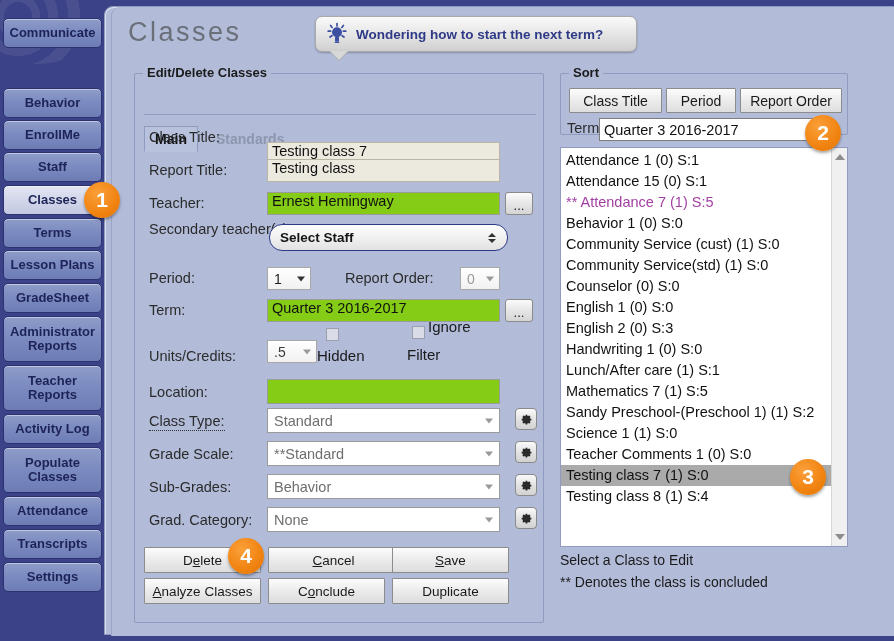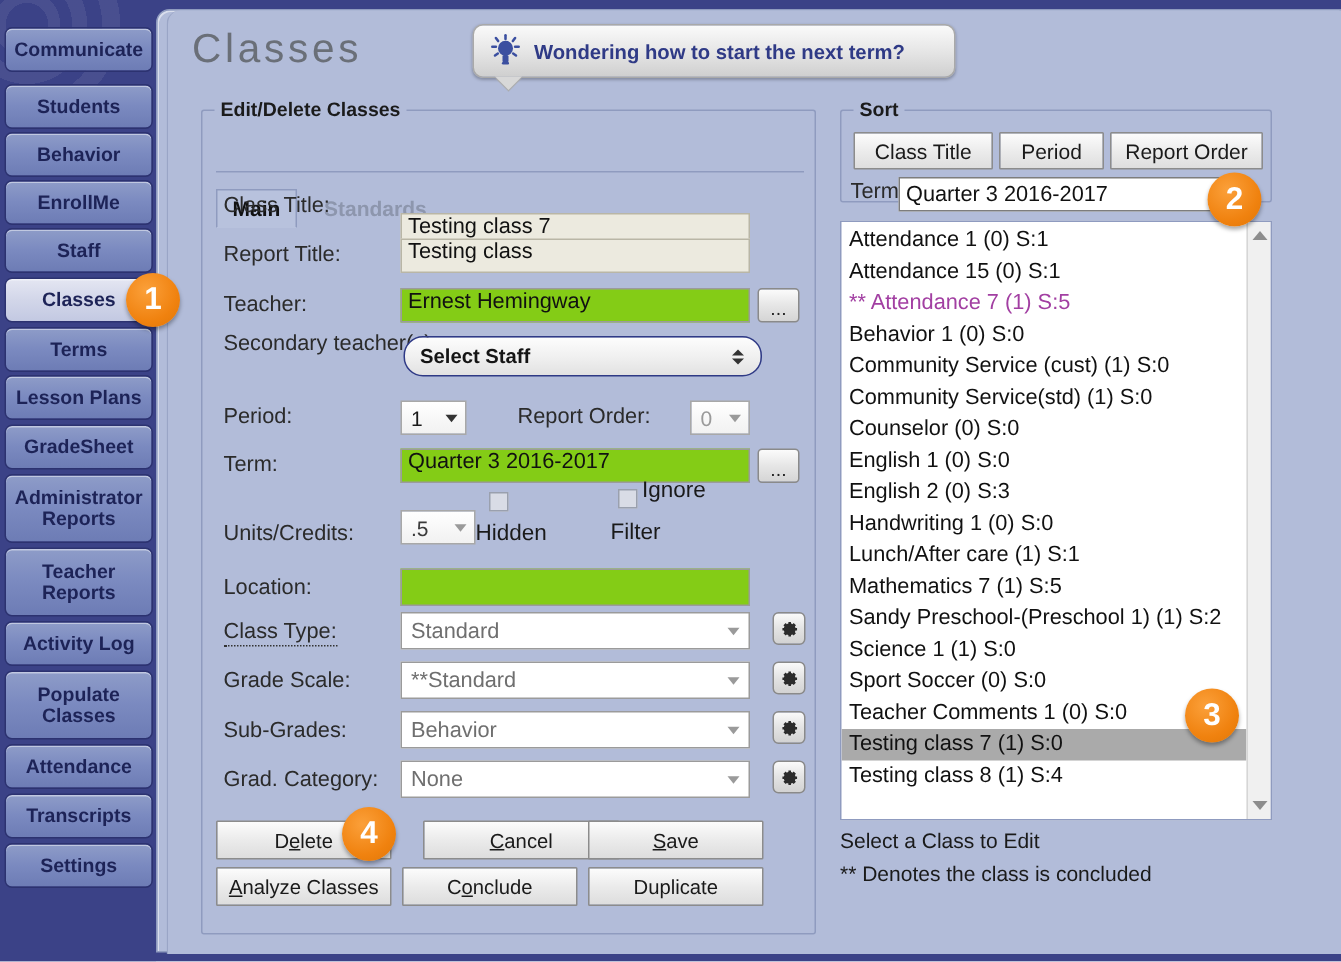--- a/index.html
+++ b/index.html
@@ -371,23 +371,20 @@
 </style>
 </head>
 <body>
 
 <div id="app">
 
   <div id="rail">
     <div id="rail-logo"></div>
     <div class="navbtn" style="top:18px;height:30px;">
       <span>Communicate</span>
-    </div>
-    <div class="navbtn" style="top:56px;height:30px;">
-      <span>Students</span>
     </div>
     <div class="navbtn" style="top:88px;height:30px;">
       <span>Behavior</span>
     </div>
     <div class="navbtn" style="top:120px;height:30px;">
       <span>EnrollMe</span>
     </div>
     <div class="navbtn" style="top:152px;height:30px;">
       <span>Staff</span>
     </div>
@@ -556,21 +553,21 @@
       <div class="gearbtn" style="left:380px; top:433px;">
         <svg width="13" height="13" viewBox="0 0 16 16">
           <path fill="#2b2b2b" d="M8 5.2A2.8 2.8 0 1 0 8 10.8 2.8 2.8 0 0 0 8 5.2zm0 4.2a1.4 1.4 0 1 1 0-2.8 1.4 1.4 0 0 1 0 2.8z"></path>
           <path fill="#2b2b2b" d="M14 7h-1.3a4.8 4.8 0 0 0-.5-1.3l.9-.9-1.9-1.9-.9.9A4.8 4.8 0 0 0 9 3.3V2H6.9v1.3a4.8 4.8 0 0 0-1.3.5l-.9-.9L2.8 4.8l.9.9A4.8 4.8 0 0 0 3.2 7H2v2.1h1.2c.1.5.3.9.5 1.3l-.9.9 1.9 1.9.9-.9c.4.2.8.4 1.3.5V14H9v-1.2c.5-.1.9-.3 1.3-.5l.9.9 1.9-1.9-.9-.9c.2-.4.4-.8.5-1.3H14z"></path>
         </svg>
       </div>
 
       <div class="btn" style="left:9px;  top:473px; width:117px; height:26px;">
         <span>D<u>e</u>lete</span>
       </div>
-      <div class="btn" style="left:147px; top:473px; width:131px; height:26px;">
+      <div class="btn" style="left:133px; top:473px; width:131px; height:26px;">
         <span><u>C</u>ancel</span>
       </div>
       <div class="btn" style="left:257px; top:473px; width:117px; height:26px;">
         <span><u>S</u>ave</span>
       </div>
       <div class="btn" style="left:9px;  top:504px; width:117px; height:26px;">
         <span><u>A</u>nalyze Classes</span>
       </div>
       <div class="btn" style="left:133px; top:504px; width:117px; height:26px;">
         <span>C<u>o</u>nclude</span>
@@ -607,21 +604,20 @@
         <div class="litem">Community Service (cust) (1) S:0</div>
         <div class="litem">Community Service(std) (1) S:0</div>
         <div class="litem">Counselor (0) S:0</div>
         <div class="litem">English 1 (0) S:0</div>
         <div class="litem">English 2 (0) S:3</div>
         <div class="litem">Handwriting 1 (0) S:0</div>
         <div class="litem">Lunch/After care (1) S:1</div>
         <div class="litem">Mathematics 7 (1) S:5</div>
         <div class="litem">Sandy Preschool-(Preschool 1) (1) S:2</div>
         <div class="litem">Science 1 (1) S:0</div>
-        <div class="litem">Sport Soccer (0) S:0</div>
         <div class="litem">Teacher Comments 1 (0) S:0</div>
         <div class="litem selected" style="width:270px;">Testing class 7 (1) S:0</div>
         <div class="litem">Testing class 8 (1) S:4</div>
       </div>
       <div id="scrollbar">
         <div class="sb-arrow up"></div>
         <div class="sb-arrow down"></div>
       </div>
     </div>
 

